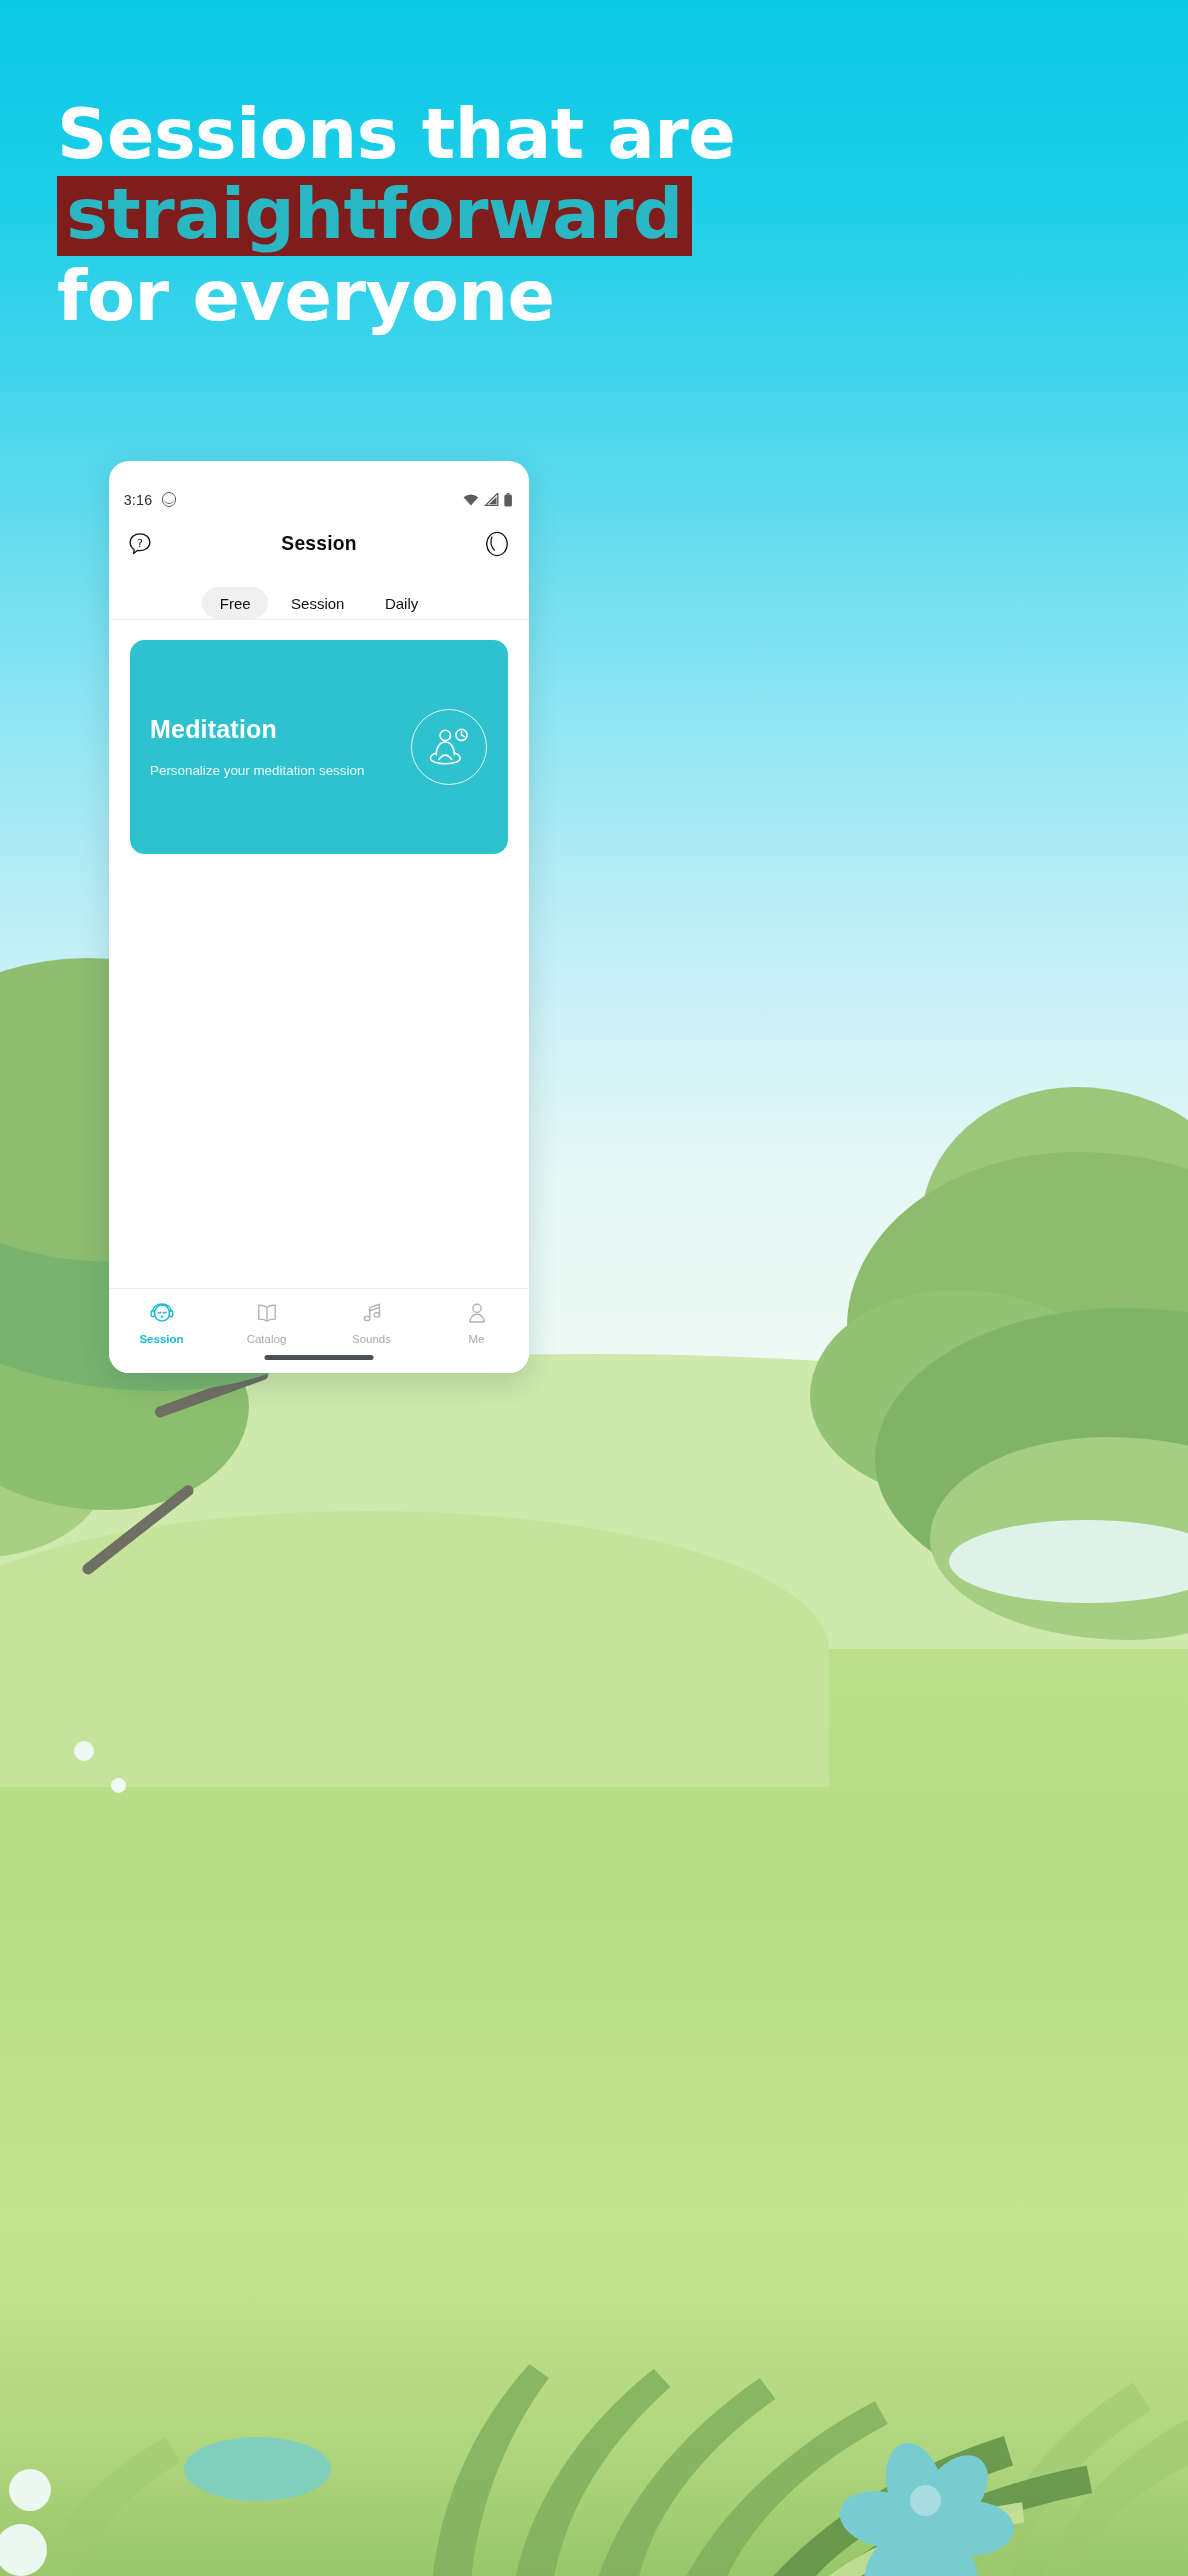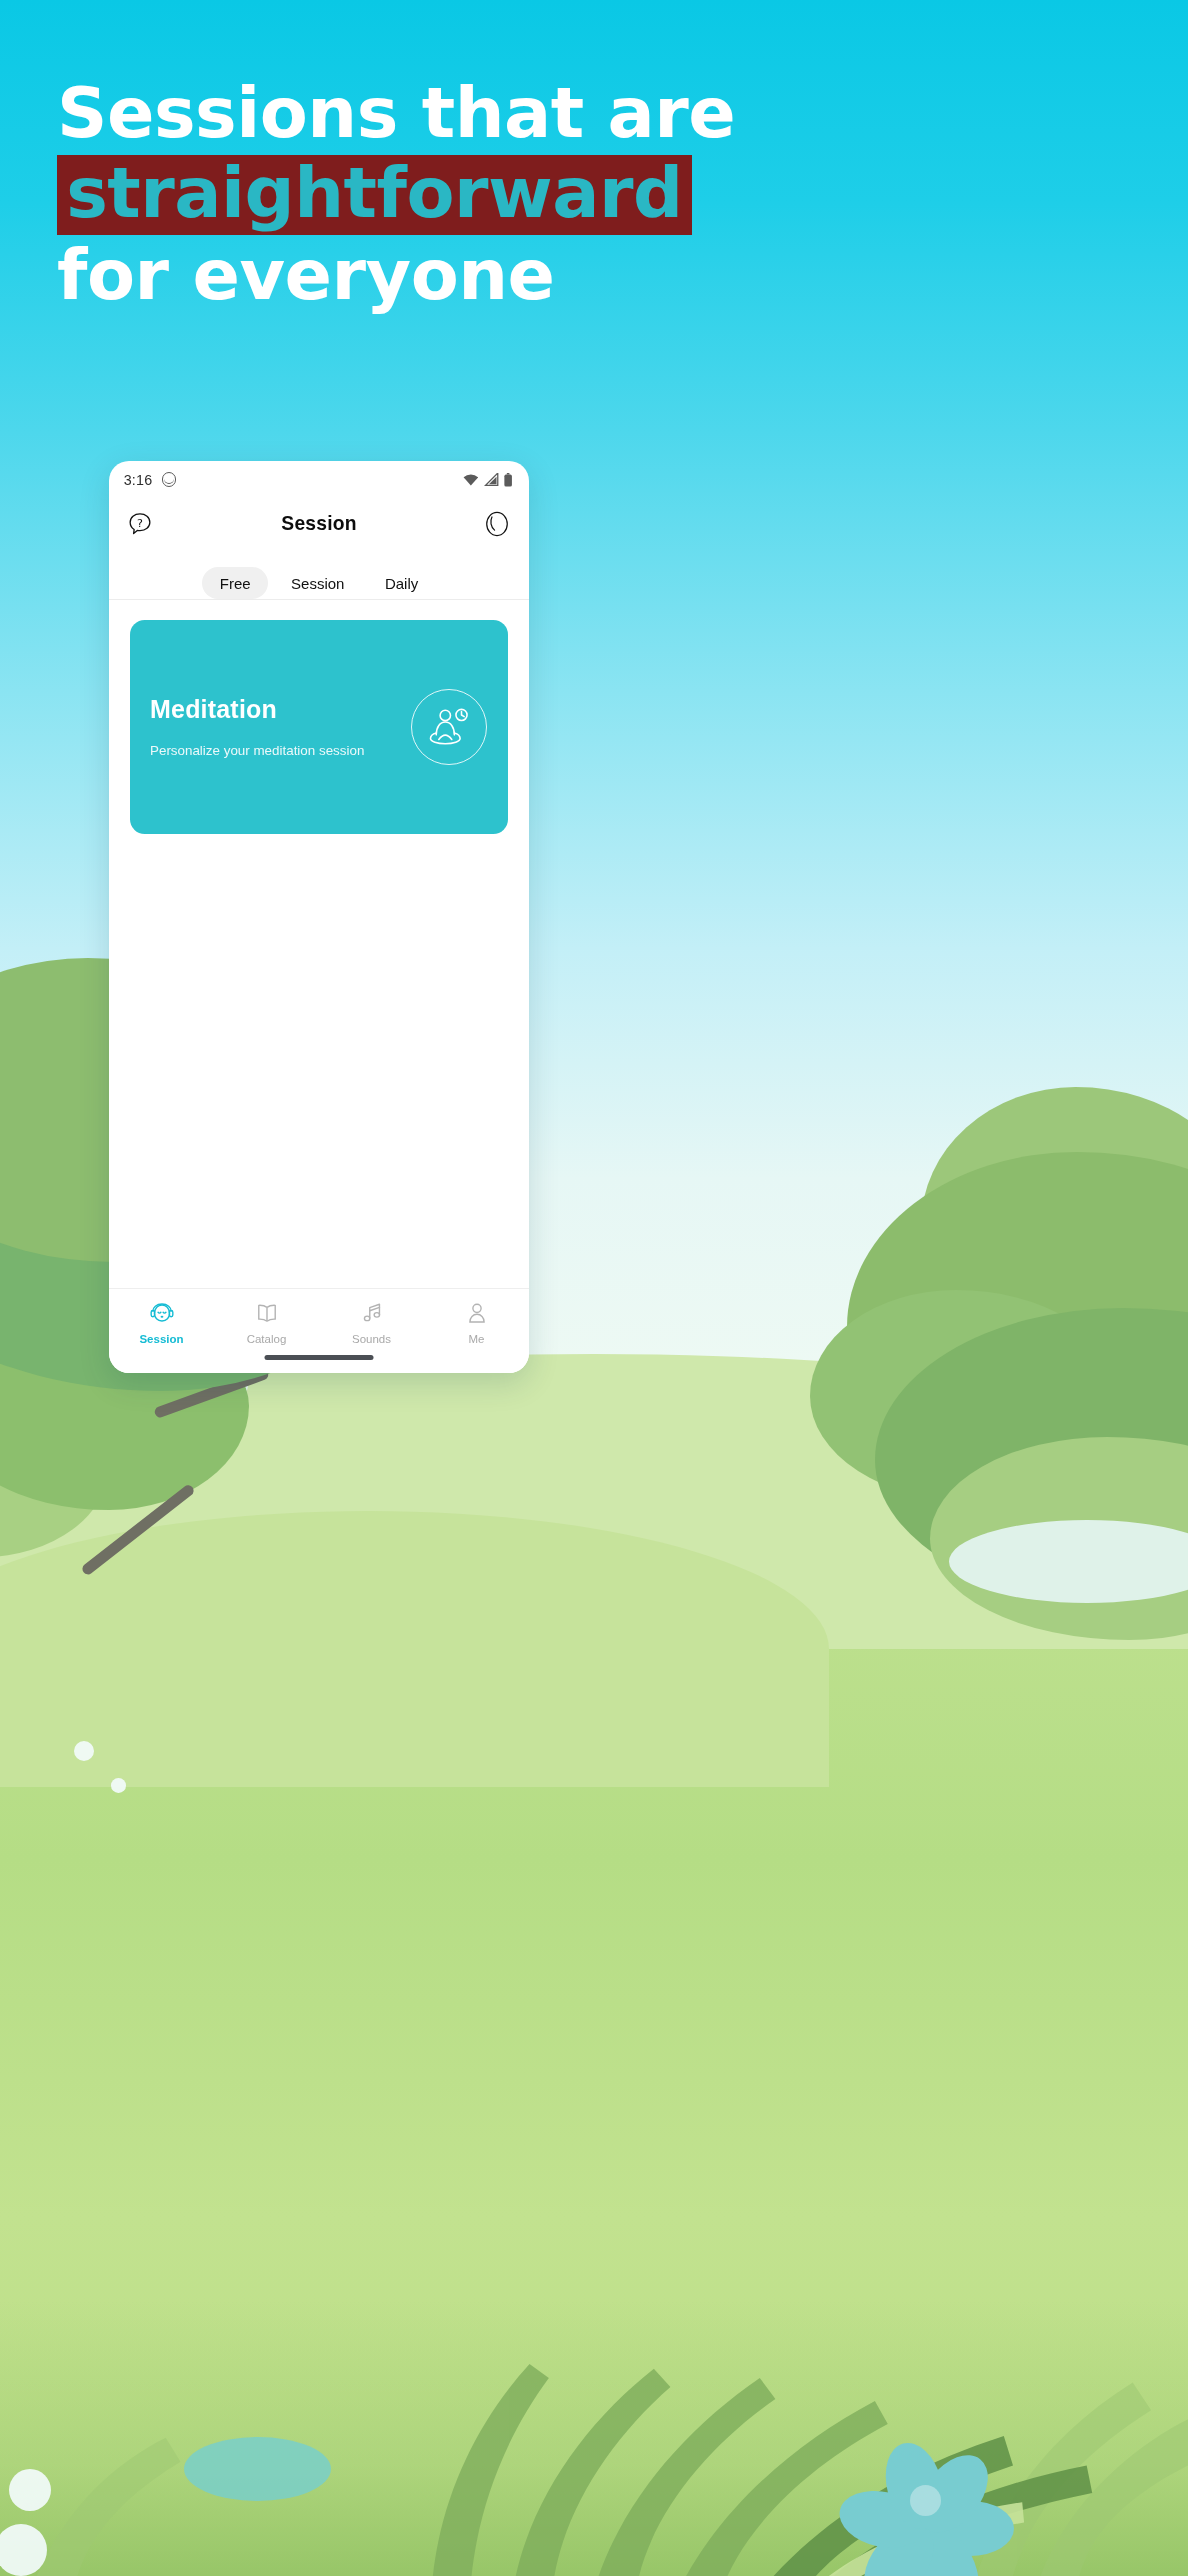--- a/index.html
+++ b/index.html
@@ -73,41 +73,41 @@
     border-radius:50% 50% 50% 50%; transform-origin:0% 50%;
   }
   .flower-core {
     position:absolute; width:31px; height:31px; border-radius:50%;
     background:#a8dde0; left:-15.7px; top:-15.7px;
   }
   .smallflower { position:absolute; width:42px; height:42px; border-radius:50%; background:#f2fbfb; opacity:.92; }
 
   
   .headline {
-    position:absolute; left:57px; top:73px; width:1078px;
+    position:absolute; left:57px; top:94px; width:1078px;
     font-family:"DejaVu Sans", sans-serif;
     font-weight:700; font-size:70px; line-height:80px;
     color:#ffffff; letter-spacing:-0.5px;
   }
   .headline .line { display:block; white-space:nowrap; }
   .hl {
     background:#7f1d1d; color:#2ab7c4;
     padding:1.8px 9.2px 5.5px 9.2px; display:inline-block;
     line-height:72px;
   }
 
   
   .phone {
     position:absolute; left:109px; top:461px; width:420px; height:912px;
     background:#ffffff; border-radius:20px; overflow:hidden;
     box-shadow:0 9.2px 31px rgba(0,60,80,.16);
   }
   .statusbar {
     height:37px; display:flex; align-items:center; padding:0 16.6px 0 14.7px;
-    font-size:14px; color:#3c3c3c; font-family:"Liberation Sans", sans-serif;
+    font-size:14px; color:#3c3c3c; font-family:"Liberation Sans", sans-serif;margin-top:20px;
   }
   .sb-time { font-size:14.3px; color:#2e2e2e; letter-spacing:0.2px; }
   .sb-appicon {
     width:14.7px; height:14.7px; border-radius:50%;
     border:1.5px solid #5b5b5b; margin-left:9.2px; position:relative;
   }
   .sb-appicon:before{
     content:""; position:absolute; left:1.8px; top:4.6px; width:10px; height:5.5px;
     border-bottom:1.5px solid #5b5b5b; border-radius:0 0 7.4px 7.4px;
   }

